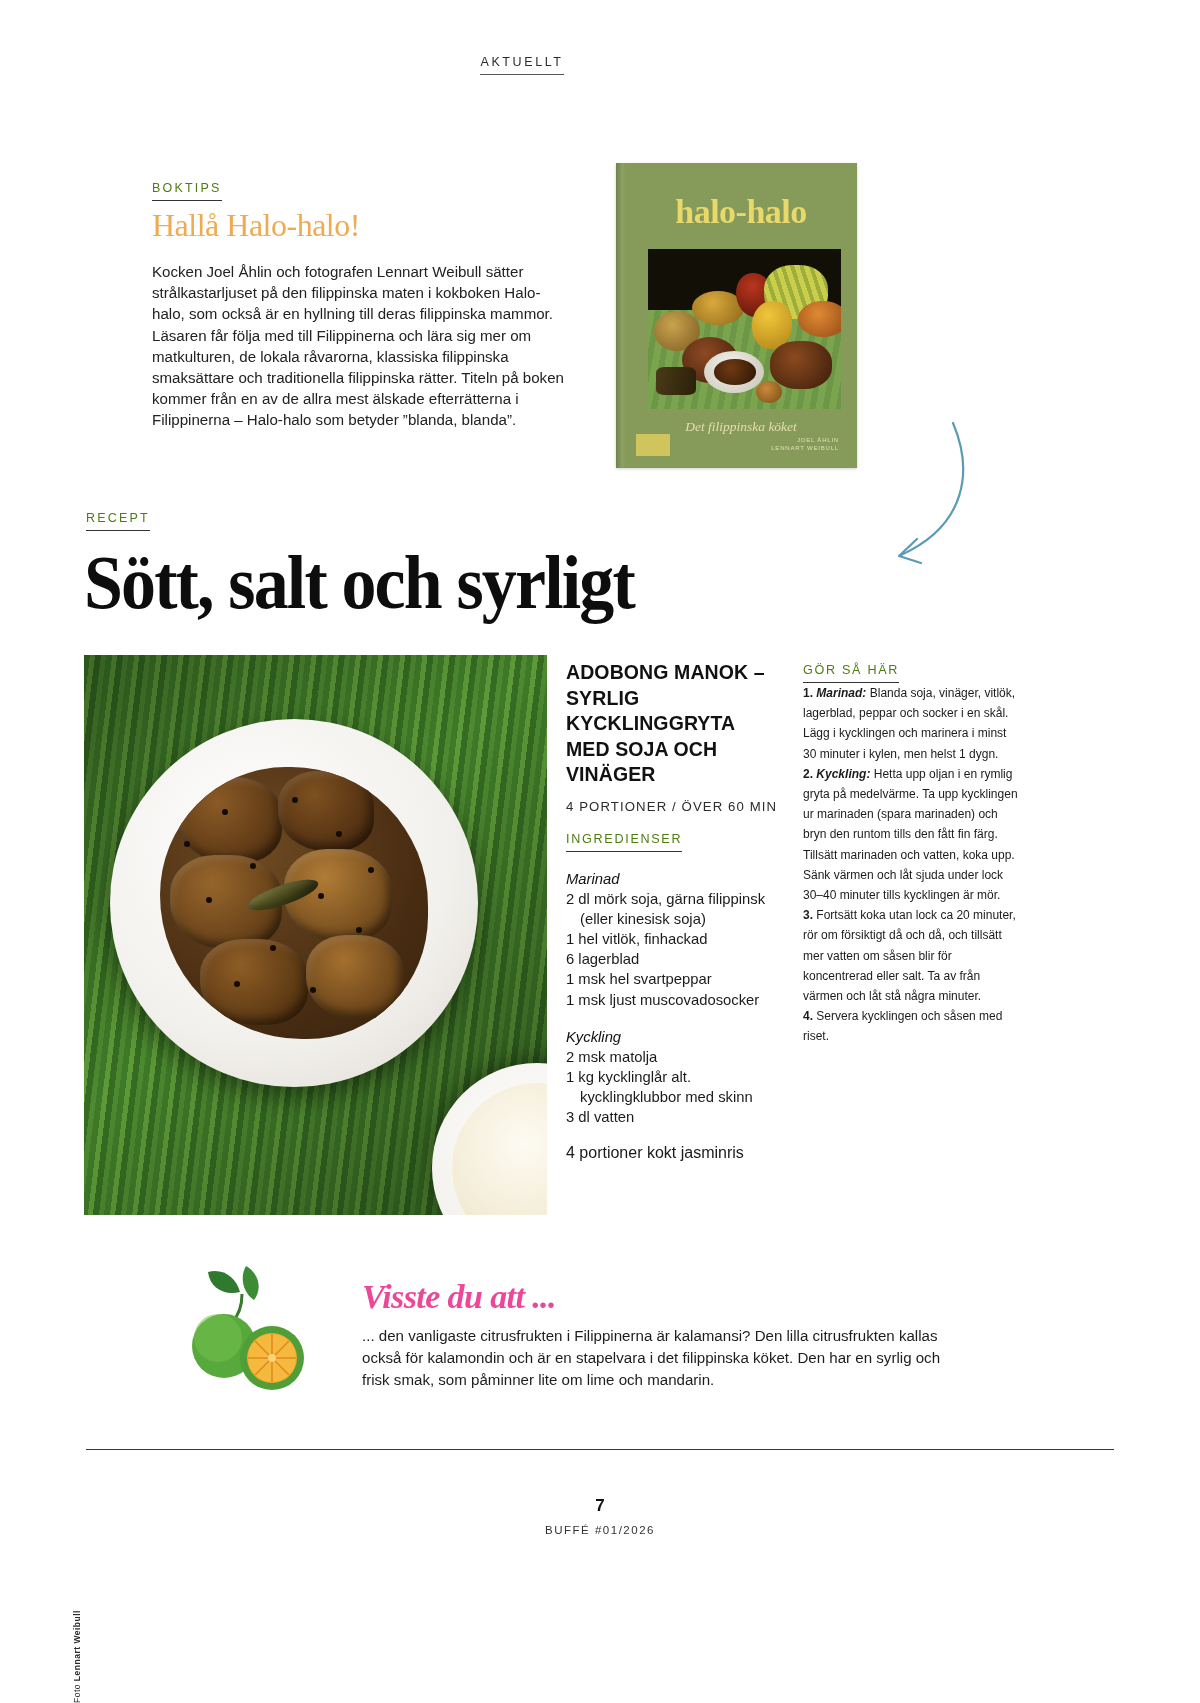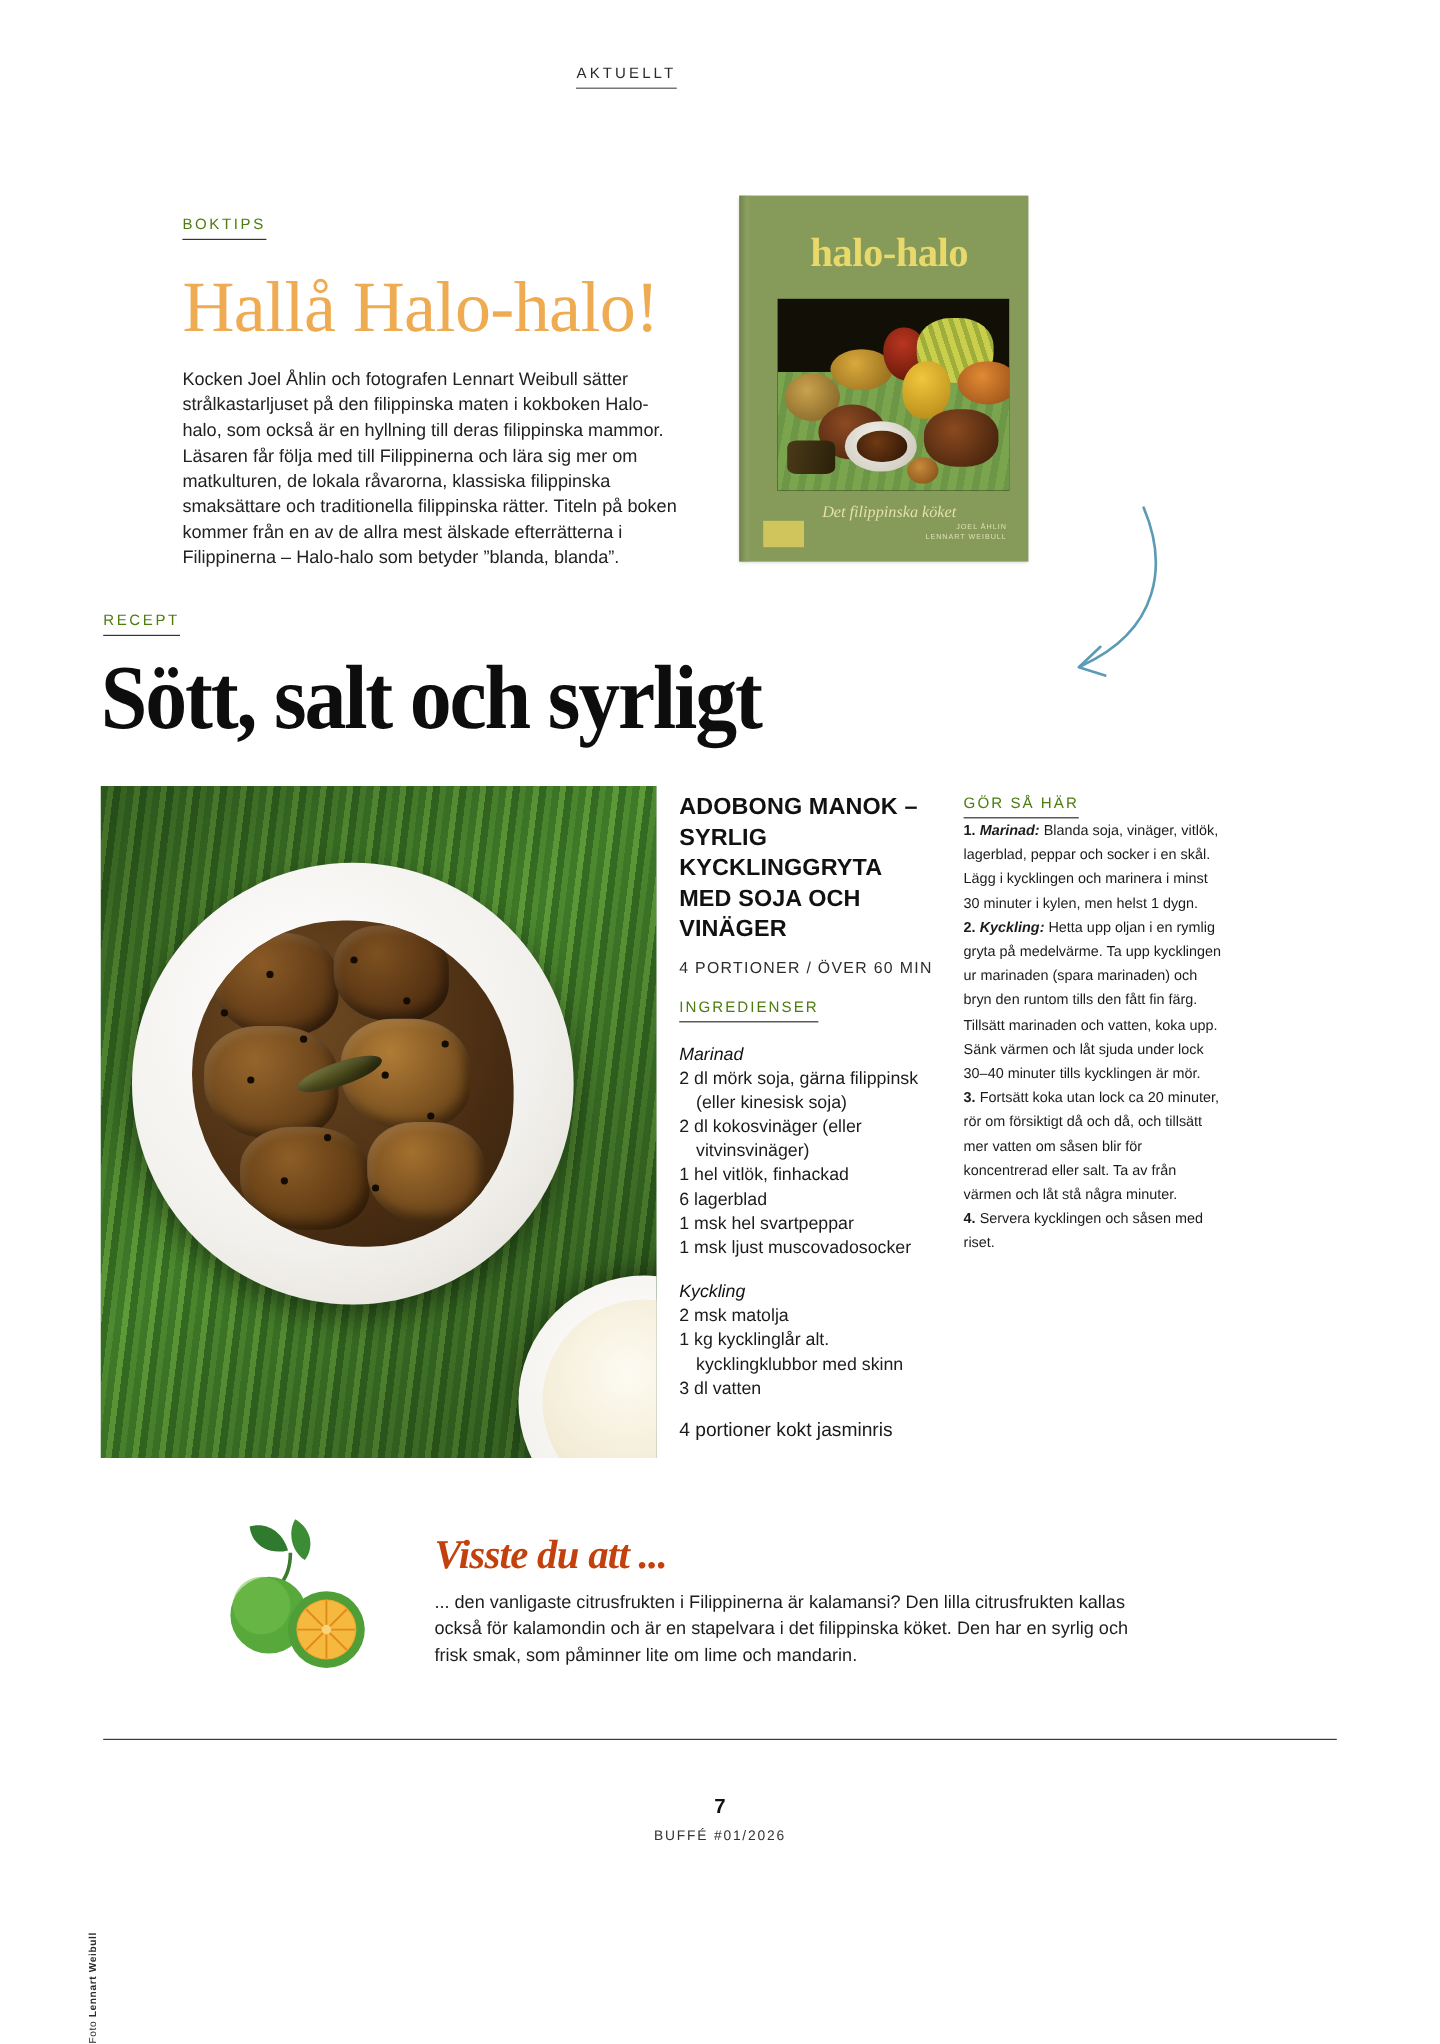--- a/index.html
+++ b/index.html
@@ -44,23 +44,23 @@
   }
   .kicker {
     display: inline-block;
     font-size: 12.5px;
     letter-spacing: 2.2px;
     color: #4d7c0f;
     padding-bottom: 5px;
     border-bottom: 1.4px solid #333;
   }
   .boktips-title {
-    margin-top: 26px;
+    margin-top: 8px;
     font-family: "Liberation Serif", serif;
-    font-size: 60px;
+    font-size: 32px;
     line-height: 1;
     font-weight: 400;
     color: #efab51;
     letter-spacing: -0.5px;
   }
   .boktips-body {
     margin-top: 20px;
     font-size: 15.1px;
     line-height: 21.2px;
     color: #222;
@@ -334,21 +334,21 @@
 
   
   .vdu-title {
     position: absolute;
     left: 362px;
     top: 1278px;
     font-family: "Liberation Serif", serif;
     font-size: 34px;
     font-style: italic;
     font-weight: 700;
-    color: #c2410c;
+    color: #ec4899;
     letter-spacing: -0.6px;
   }
   .vdu-body {
     position: absolute;
     left: 362px;
     top: 1325px;
     width: 592px;
     font-size: 15.1px;
     line-height: 22px;
     color: #1d1d1d;
@@ -469,21 +469,20 @@
   <div class="photo-credit"><span>Foto </span><b>Lennart Weibull</b></div>
 
   <div class="col-mid">
     <h3 class="recipe-name">ADOBONG MANOK – SYRLIG KYCKLINGGRYTA MED SOJA OCH VINÄGER</h3>
     <div class="yield">4 PORTIONER / ÖVER 60 MIN</div>
     <span class="sub-kicker">INGREDIENSER</span>
 
     <div class="ing-group">
       <div class="ing-head">Marinad</div>
       <div class="ing-item">2 dl mörk soja, gärna filippinsk (eller kinesisk soja)</div>
-      <div class="ing-item">2 dl kokosvinäger (eller vitvinsvinäger)</div>
       <div class="ing-item">1 hel vitlök, finhackad</div>
       <div class="ing-item">6 lagerblad</div>
       <div class="ing-item">1 msk hel svartpeppar</div>
       <div class="ing-item">1 msk ljust muscovadosocker</div>
     </div>
 
     <div class="ing-group">
       <div class="ing-head">Kyckling</div>
       <div class="ing-item">2 msk matolja</div>
       <div class="ing-item">1 kg kycklinglår alt. kycklingklubbor med skinn</div>

